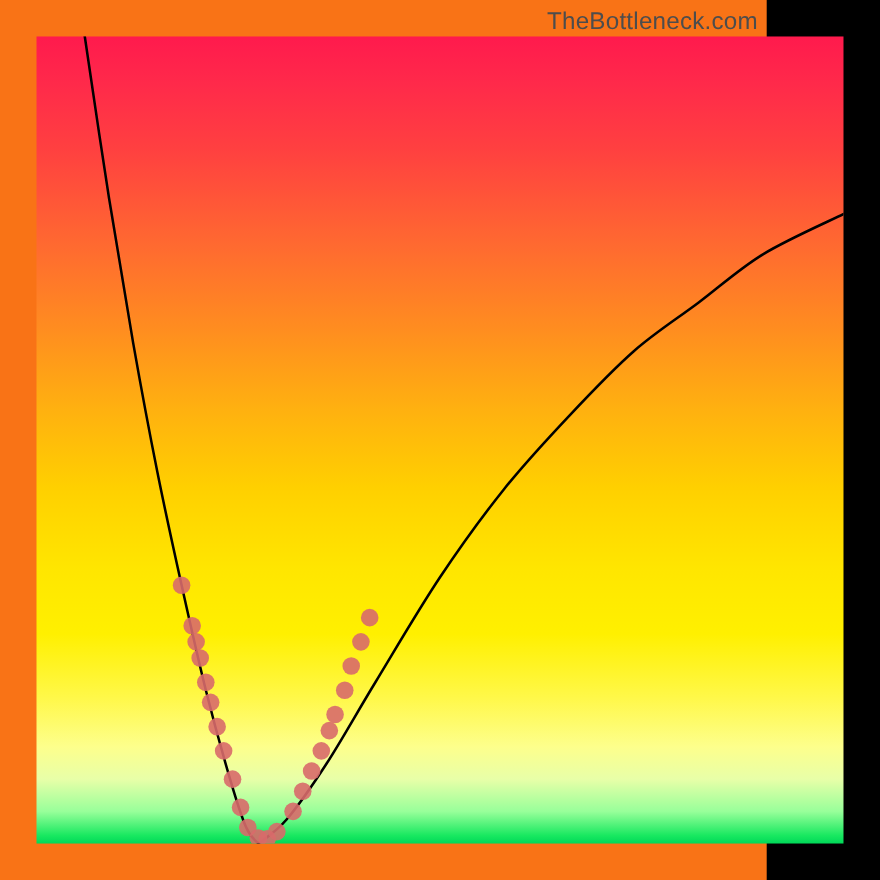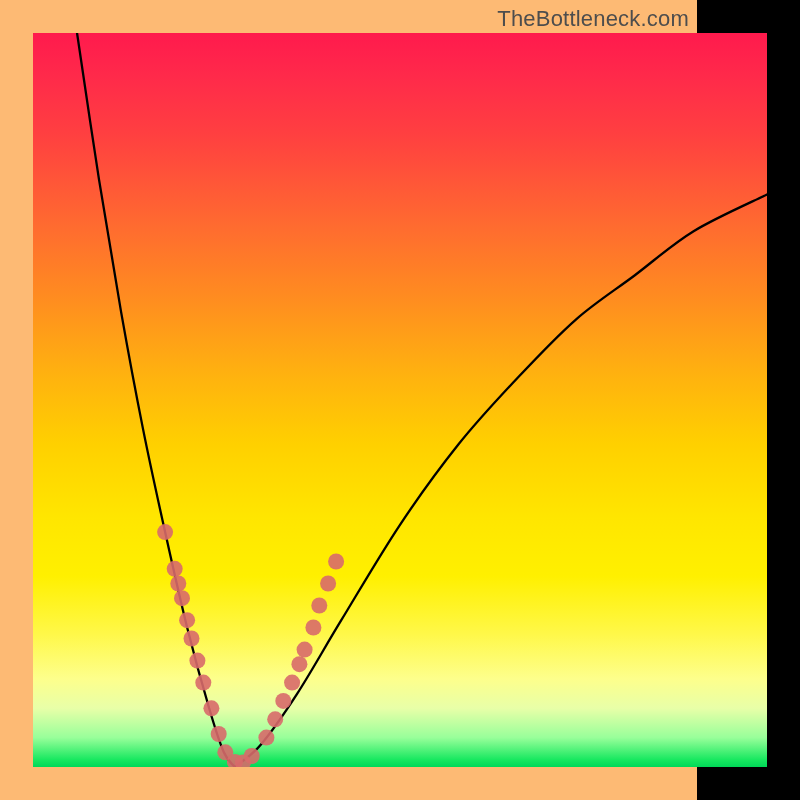--- a/index.html
+++ b/index.html
@@ -8,21 +8,21 @@
     width: 800px;
     height: 800px;
     background: #000;
     overflow: hidden;
     font-family: Arial, Helvetica, sans-serif;
   }
   .stage {
     position: relative;
     width: 697px;
     height: 800px;
-    background: #fdba74;
+    background: #f97316;
     text-align: center;
   }
   .plot-area {
     position: absolute;
     left: 33px;
     top: 33px;
     width: 734px;
     height: 734px;
     overflow: hidden;
   }

